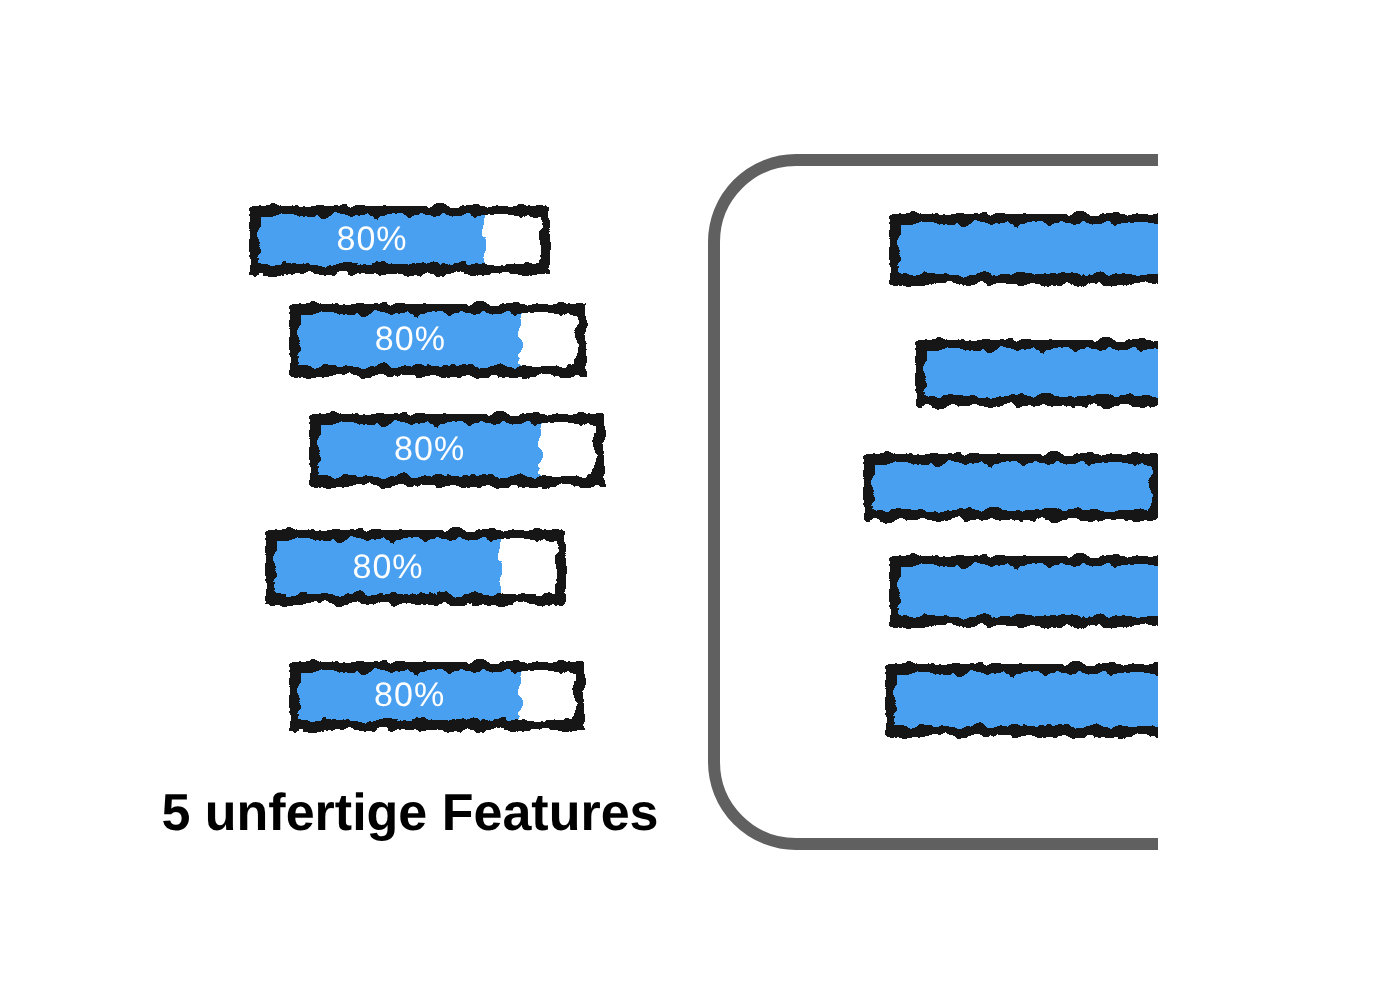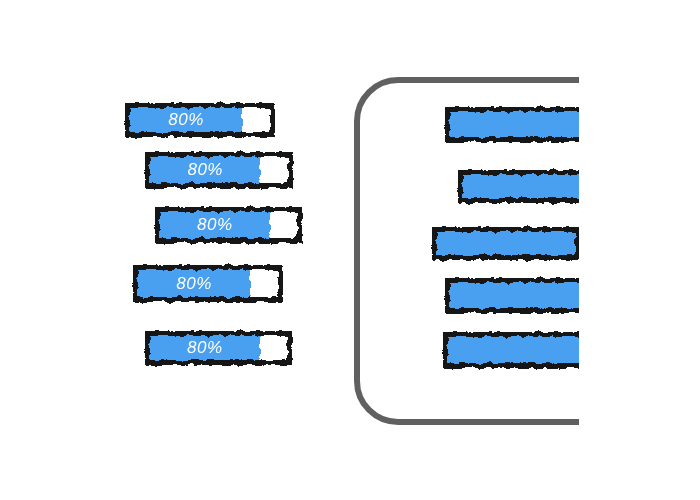--- a/index.html
+++ b/index.html
@@ -7,21 +7,20 @@
     padding: 0;
     background: #ffffff;
     font-family: "Liberation Sans", sans-serif;
   }
   .stage {
     position: relative;
     width: 579px;
     height: 500px;
     background: var(--bg, #ffffff);
     overflow: hidden;
-    font-style: italic;
   }
   .svg-defs {
     position: absolute;
     width: 0;
     height: 0;
   }
 
   
   .bar {
     position: absolute;
@@ -143,20 +142,21 @@
       </div>
     <div class="bar-value">80%</div>
   </div>
   <div class="bar l5">
     <div class="bar-visual">
         <div class="bar-fill"></div>
       </div>
     <div class="bar-value">80%</div>
   </div>
 
+  <div class="caption left-caption">5 unfertige Features</div>
 
   <div class="release-box"></div>
 
   <div class="bar full r1">
     <div class="bar-visual">
         <div class="bar-fill"></div>
       </div>
   </div>
   <div class="bar full r2">
     <div class="bar-visual">

